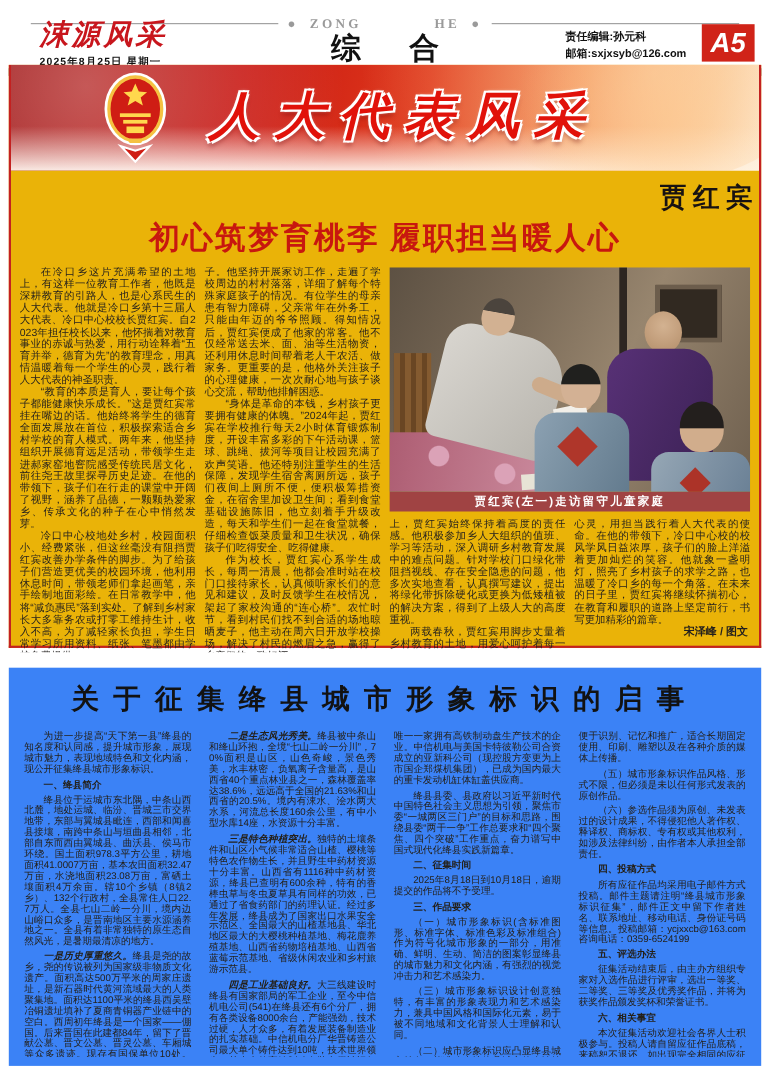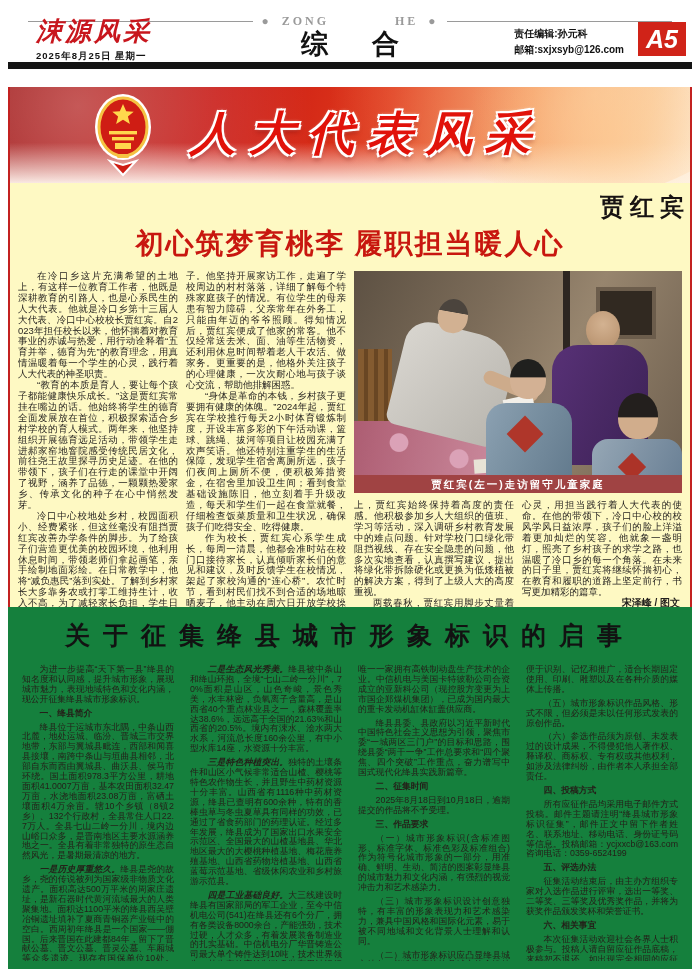--- a/index.html
+++ b/index.html
@@ -14,21 +14,21 @@
   .pinyin .sp{display:inline-block;width:46px;}
   .paper-block{position:absolute;left:36px;top:20px;}
   .paper-name{color:#c8161d;font-size:26px;font-weight:bold;font-style:italic;font-family:Liberation Mono, monospace;letter-spacing:3px;line-height:1;}
   .date-line{font-size:9.5px;font-weight:bold;color:#111;margin-top:4px;letter-spacing:1px;}
   .section-zh{position:absolute;left:50%;transform:translateX(-50%);top:26px;font-size:27px;font-weight:bold;color:#111;display:flex;gap:44px;font-family:"Liberation Serif",serif;}
   .editor-block{position:absolute;right:76px;top:26px;font-size:10px;font-weight:bold;color:#111;line-height:1.6;text-align:left;}
   .page-no{position:absolute;right:14px;top:22px;background:#d02318;color:#fff;font-size:25px;font-weight:bold;font-style:italic;width:48px;height:34px;display:flex;align-items:center;justify-content:center;text-align:right;}
   .black-bar{position:absolute;top:62px;left:8px;right:8px;height:7px;background:#141414;}
 
   
-  .main-box{position:absolute;top:87px;left:8px;right:8px;height:530px;border:2px solid #c32120;border-top:none;background:#fef9c3;box-sizing:border-box;}
+  .main-box{position:absolute;top:59px;left:8px;right:8px;height:530px;border:2px solid #c32120;border-top:none;background:#eab308;box-sizing:border-box;}
   .banner{position:relative;height:96px;overflow:hidden;
     background:
       radial-gradient(circle at 10% 20%, rgba(255,255,255,.30), transparent 38%),
       radial-gradient(circle at 86% 8%, rgba(255,230,190,.55), transparent 45%),
       linear-gradient(to bottom, rgba(255,248,240,0) 58%, rgba(255,246,238,.92) 100%),
       linear-gradient(102deg,#9e0d0d 0%,#c81712 30%,#e03a1c 55%,#ef7a3d 75%,#f6c49a 92%,#fdeede 100%);}
   .banner-swirl{position:absolute;right:-40px;top:-50px;width:300px;height:160px;border-radius:50%;
     background:radial-gradient(circle at 60% 60%, rgba(255,200,140,.55), rgba(220,40,20,0) 70%);}
   .emblem{position:absolute;left:82px;top:4px;width:62px;height:88px;}
   .banner-title{position:absolute;left:180px;top:16px;font-size:46px;font-weight:bold;font-style:italic;color:#e1120a;letter-spacing:13px;font-family:"Liberation Serif",serif;white-space:nowrap;
@@ -60,21 +60,21 @@
   .ph-boy-scarf{left:158px;top:150px;width:26px;height:26px;background:#c03224;transform:rotate(45deg);}
   .ph-girl-body{right:0;top:168px;width:90px;height:36px;border-radius:16px 16px 0 0;background:linear-gradient(115deg,#93a7b8,#68829a);}
   .ph-girl-head{right:24px;top:122px;width:40px;height:46px;border-radius:50% 50% 44% 44%;background:linear-gradient(to bottom,#241f1c 52%,#d6ac85 54%);}
   .ph-girl-scarf{right:40px;top:186px;width:20px;height:20px;background:#bd2f22;transform:rotate(45deg);}
   .ph-books{left:120px;top:186px;width:76px;height:14px;background:linear-gradient(90deg,#e8e3d4 0 40%,#3d6fa8 40% 75%,#2b4a74 75%);transform:rotate(-4deg);}
   .photo-caption{background:#a04343;color:#fff;font-size:10.5px;font-weight:bold;text-align:center;height:18px;line-height:18px;letter-spacing:2px;}
   .art-right-cols{display:flex;gap:8px;margin-top:7px;}
   .byline{text-align:right;font-weight:bold;font-size:10px;margin-top:8px;padding-right:2px;text-indent:0;}
 
   
-  .notice{position:absolute;top:607px;left:8px;right:8px;height:362px;background:#15803d;box-sizing:border-box;padding:6px 10px 0;}
+  .notice{position:absolute;top:607px;left:8px;right:8px;height:362px;background:#3b82f6;box-sizing:border-box;padding:6px 10px 0;}
   .notice-title{text-align:center;font-size:25px;font-weight:bold;color:#121212;letter-spacing:13px;margin:6px 0 9px;font-family:"Liberation Serif",serif;white-space:nowrap;}
   .notice-cols{display:flex;gap:8px;}
   .ncol{width:160px;font-size:8.8px;line-height:9.9px;text-align:justify;word-break:break-all;color:#242019;height:300px;overflow:hidden;}
   .ncol p{margin:4px;text-indent:2em;}
   .ncol p.cont{text-indent:0;}
   .ncol p.nh{font-weight:bold;}
   .lead{font-weight:bold;font-style:italic;}
 </style>
 </head>
 <body>

